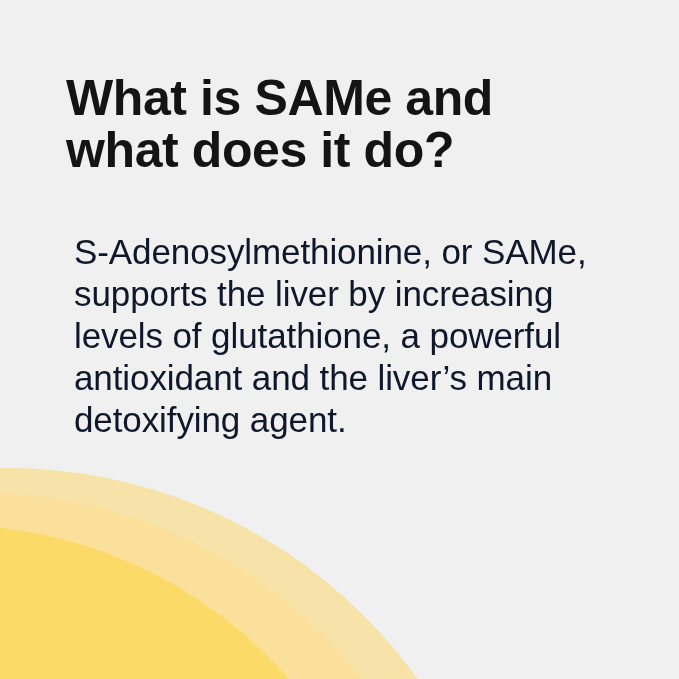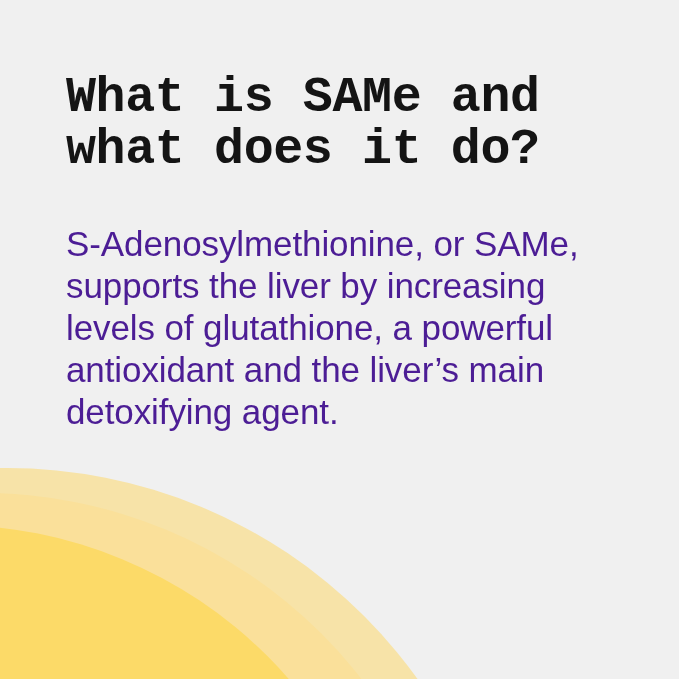--- a/index.html
+++ b/index.html
@@ -76,31 +76,30 @@
   }
 
   .headline {
     margin: 0;
     font-size: 50px;
     line-height: 52px;
     font-weight: 700;
     letter-spacing: -0.4px;
     color: #141414;
     white-space: pre-line;
-    font-family: Liberation Mono, monospace;
   }
 
   .body-copy {
-    margin: 0;
+    margin: 8px;
     padding-top: 47px;
     font-size: 35px;
     line-height: 42px;
     font-weight: 400;
     letter-spacing: -0.1px;
-    color: #4c1d95;
+    color: #0f172a;
     white-space: pre-line;
   }
 </style>
 </head>
 <body>
 
 <div class="card">
 
   <div class="arc-layer">
     <div class="arc arc-outer"></div>

